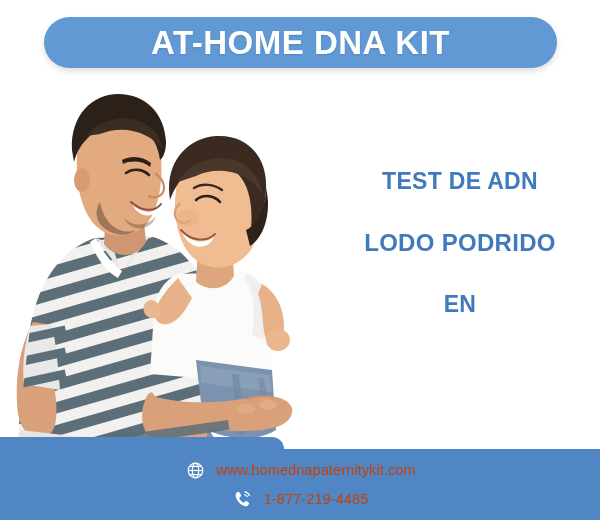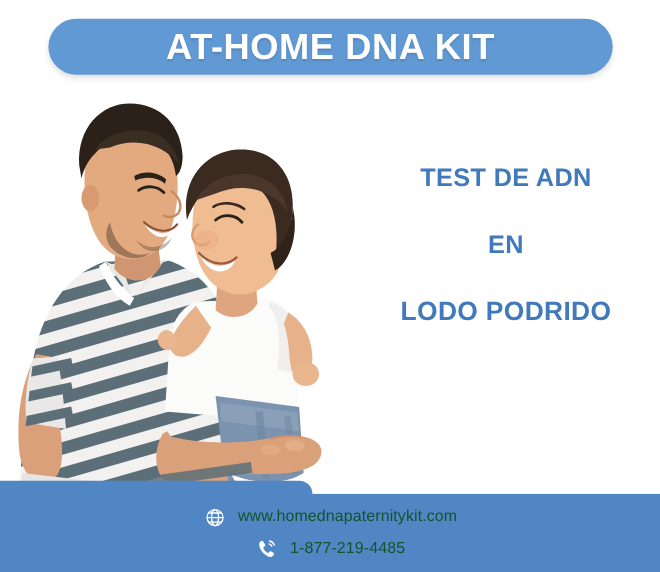--- a/index.html
+++ b/index.html
@@ -66,21 +66,21 @@
     text-align: center;
   }
   .headline-line {
     color: #4179bd;
     font-weight: bold;
     font-size: 23px;
     line-height: 1;
     letter-spacing: 0.3px;
     white-space: nowrap;
   }
-  .hl-1 { }
+  .hl-1 { margin-top: 20px; }
   .hl-2 { margin-top: 38px; }
   .hl-3 { margin-top: 38px; font-size: 24px; }
 
   
   .footer {
     position: absolute;
     left: 0;
     top: 0;
     width: 600px;
     height: 520px;
@@ -142,21 +142,21 @@
   .f-icon {
     display: inline-flex;
     align-items: center;
     justify-content: center;
     width: 22px;
     height: 22px;
     margin-right: 10px;
     flex: 0 0 auto;
   }
   .f-text {
-    color: #14532d;
+    color: #c2410c;
     font-size: 14.5px;
     line-height: 1;
     letter-spacing: 0.1px;
     white-space: nowrap;
   }
 </style>
 </head>
 <body>
 
 <div class="poster">
@@ -282,22 +282,22 @@
         <g clip-path="url(#photoClip)">
           <rect x="-10" y="360" width="240" height="10" fill="#5c6f78" transform="rotate(-8 100 365)" opacity="0.85"></rect>
           <rect x="-10" y="380" width="240" height="10" fill="#5c6f78" transform="rotate(-8 100 385)" opacity="0.85"></rect>
         </g>
       </g>
     </svg>
   </div>
 
   <div class="headline-col">
     <div class="headline-line hl-1">TEST DE ADN</div>
+    <div class="headline-line hl-3">LODO PODRIDO</div>
     <div class="headline-line hl-2">EN</div>
-    <div class="headline-line hl-3">LODO PODRIDO</div>
   </div>
 
   <div class="footer">
     <div class="footer-step-left"></div>
     <div class="footer-step-right"></div>
 
     <div class="footer-content">
 
       <div class="f-row f-row-web">
         <div class="f-item">

